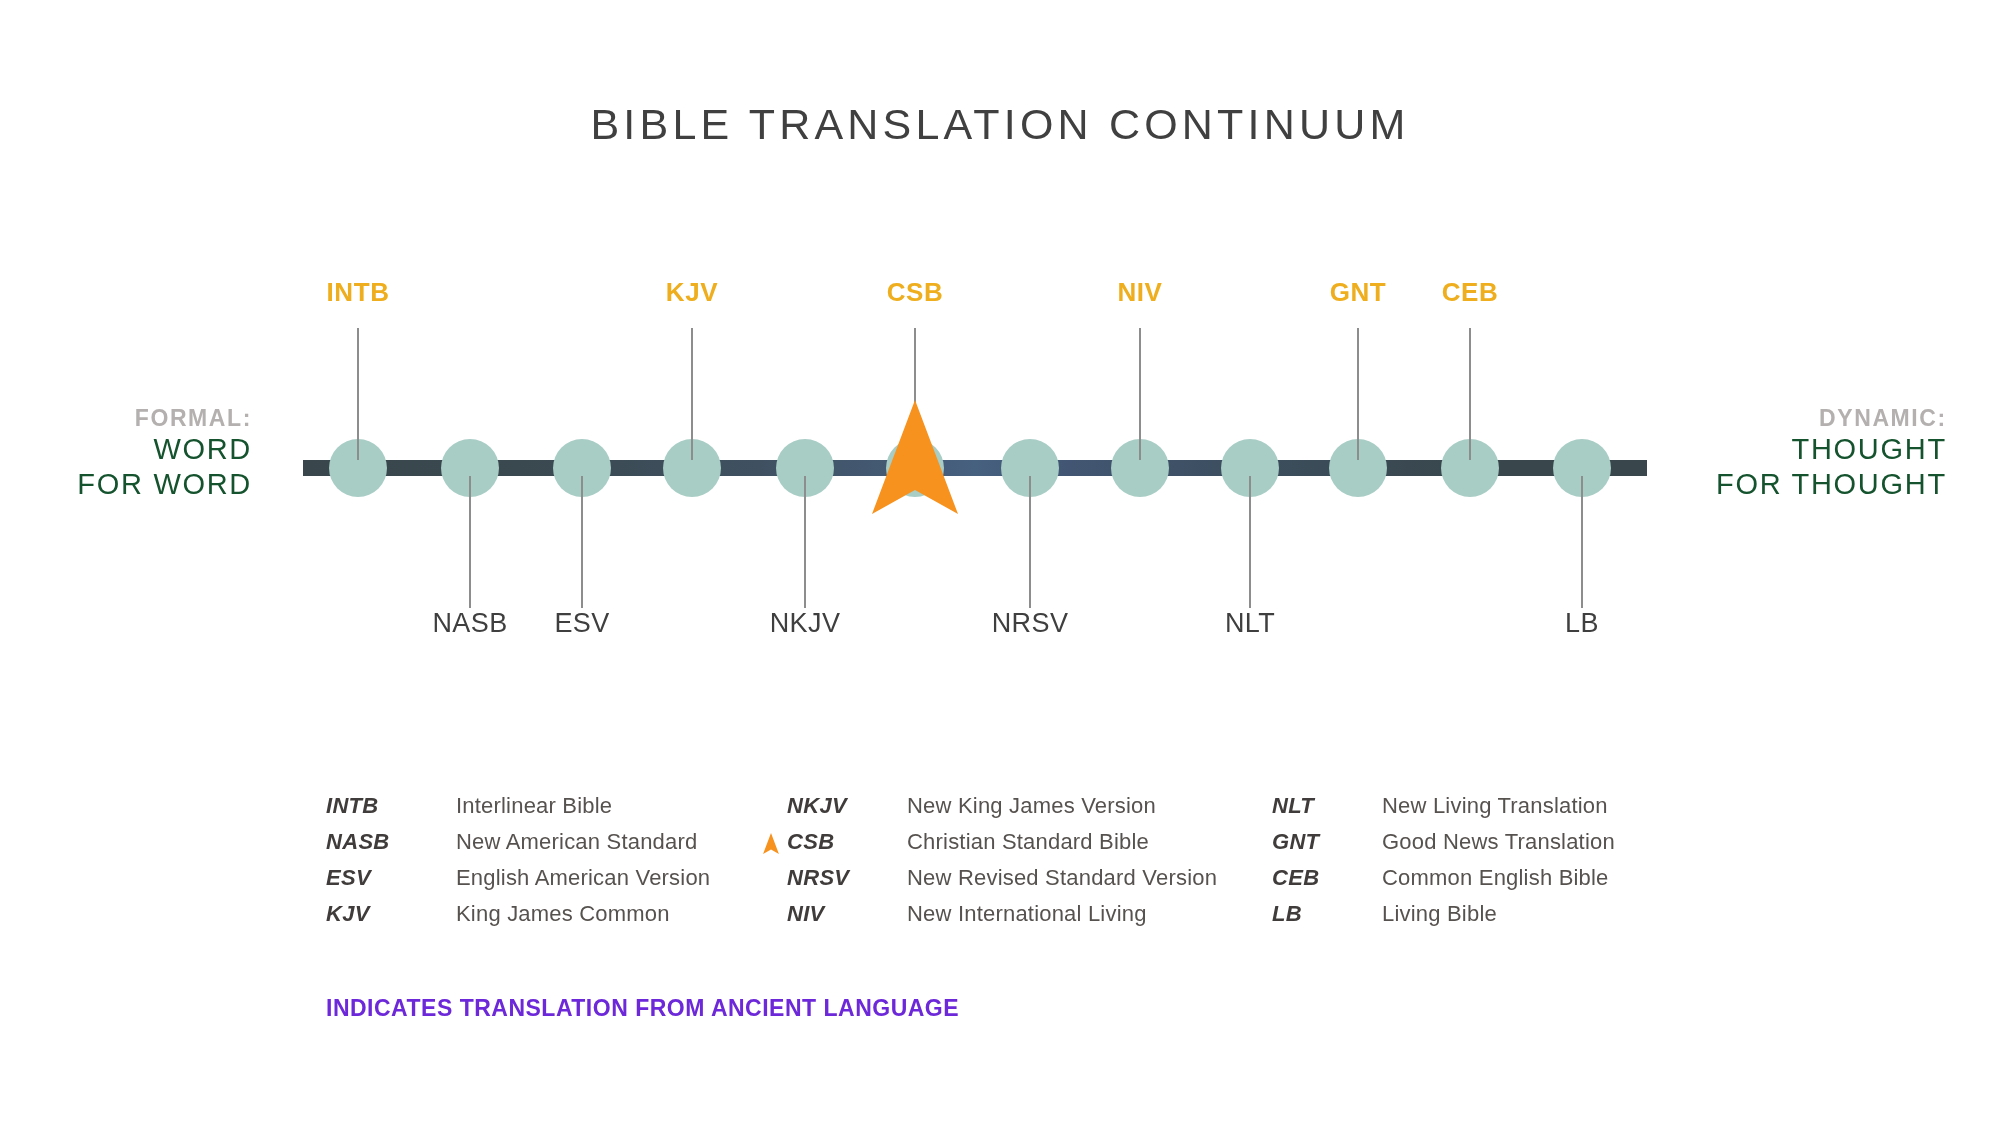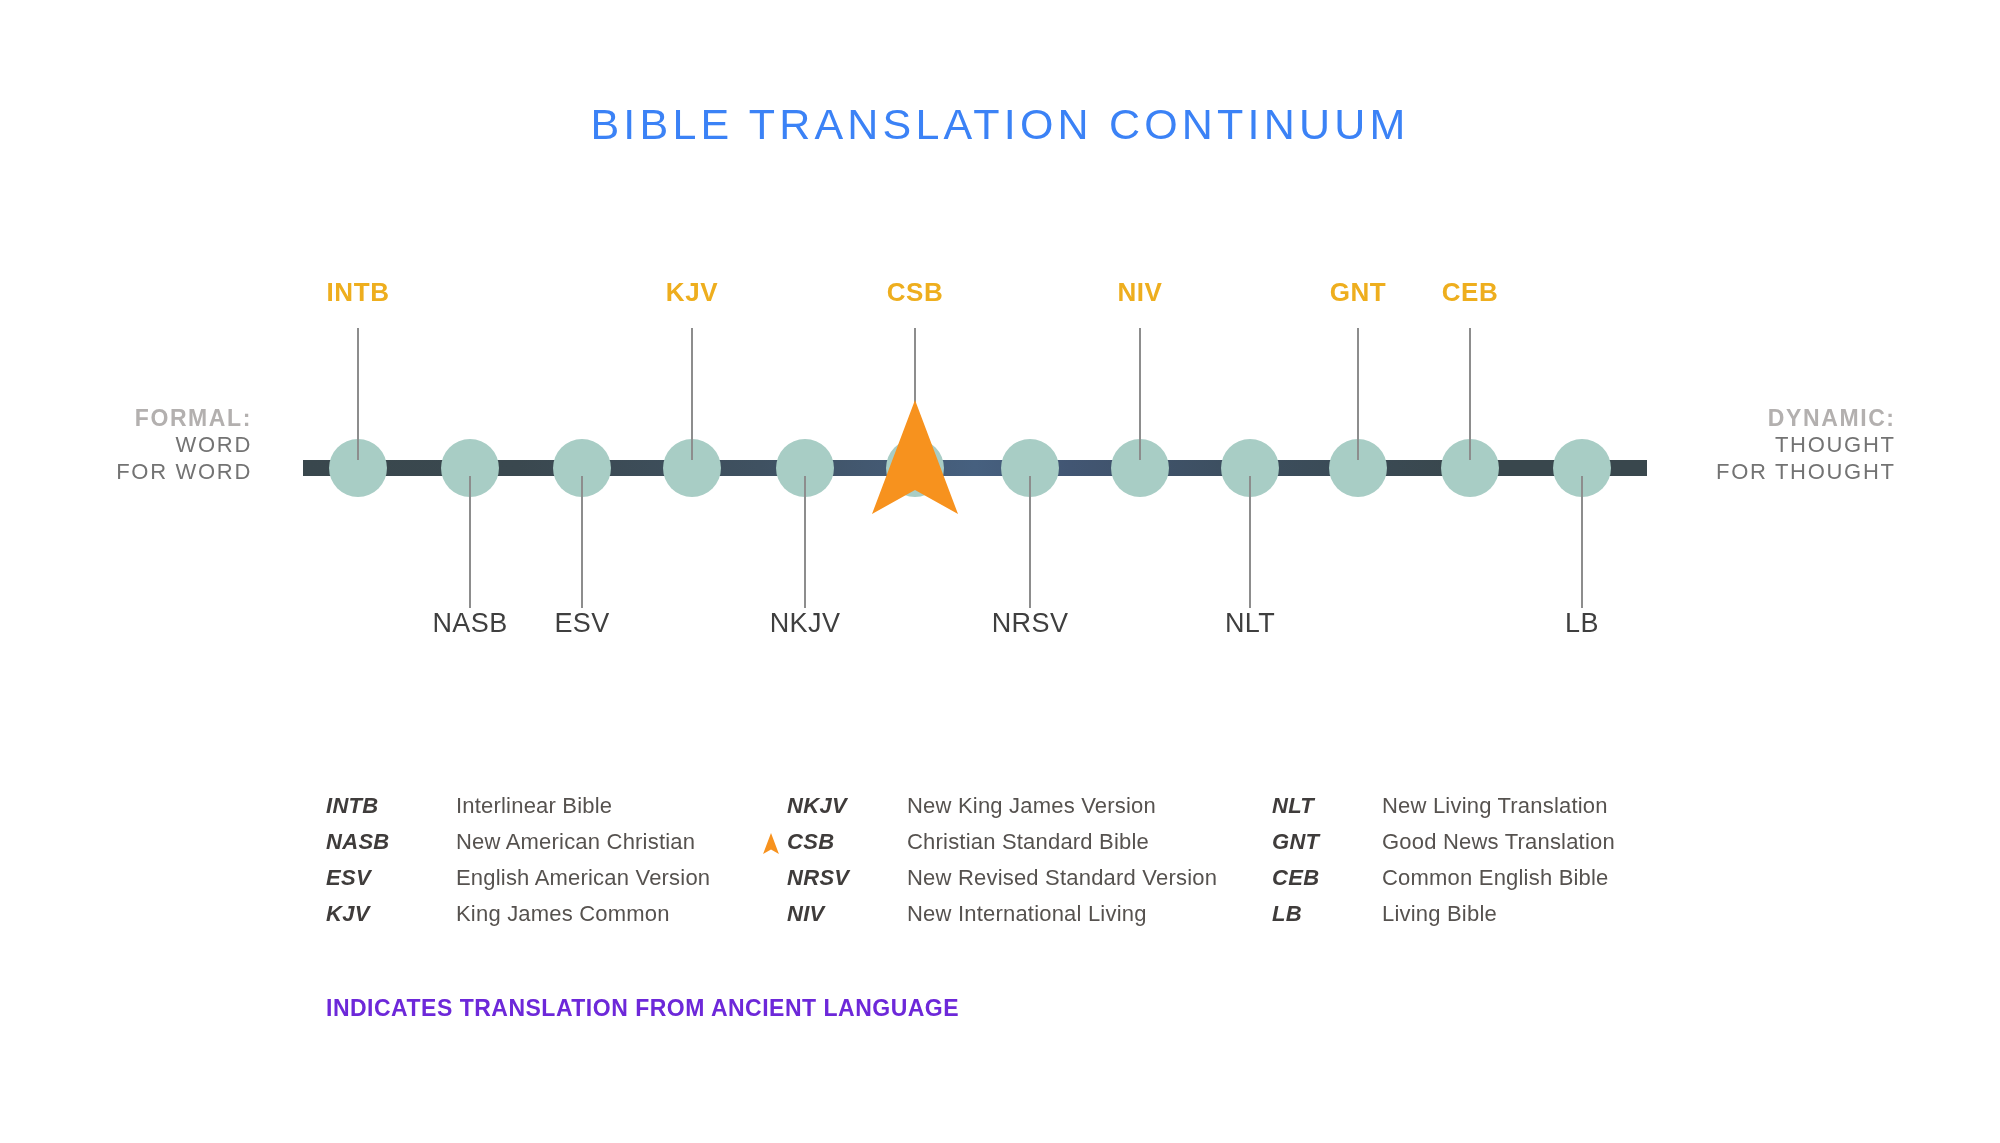--- a/index.html
+++ b/index.html
@@ -11,32 +11,32 @@
     position:relative;
   }
   #stage{position:absolute;left:0;top:0;width:2000px;height:1143px;}
 
   
   .title{
     position:absolute;left:0;top:100px;width:2000px;
     text-align:center;
     font-size:43px;
     letter-spacing:4.2px;
-    color:#3b82f6;
+    color:#404040;
     font-weight:400;
     white-space:nowrap;
   }
 
   
   .endcap{position:absolute;line-height:1.22;}
   .endcap .small{
     font-size:23px;letter-spacing:1.6px;color:#b3b0af;font-weight:700;
   }
   .endcap .big{
-    font-size:22px;letter-spacing:1.7px;color:#737373;font-weight:400;
+    font-size:29px;letter-spacing:1.7px;color:#14532d;font-weight:400;
   }
   .endcap.left{right:1748px;top:404px;text-align:right;}
   .endcap.right{left:1716px;top:404px;text-align:right;}
 
   
   .bar{
     position:absolute;left:303px;top:460px;width:1344px;height:16px;
     background:linear-gradient(90deg,
       #39474d 0%, #3a484f 16%, #3f5161 34%, #445a74 44%,
       #46607f 50%, #425673 57%, #3c4e5e 70%, #39474d 86%, #39474d 100%);
@@ -166,21 +166,21 @@
     </div>
 
   <div class="legend">
     <div class="legend-col c1" id="legend-col-0">
         <div class="lg-row">
           <span class="lg-abbr">INTB</span>
           <span class="lg-desc">Interlinear Bible</span>
         </div>
         <div class="lg-row">
           <span class="lg-abbr">NASB</span>
-          <span class="lg-desc">New American Christian</span>
+          <span class="lg-desc">New American Standard</span>
         </div>
         <div class="lg-row">
           <span class="lg-abbr">ESV</span>
           <span class="lg-desc">English American Version</span>
         </div>
         <div class="lg-row">
           <span class="lg-abbr">KJV</span>
           <span class="lg-desc">King James Common</span>
         </div>
       </div>

